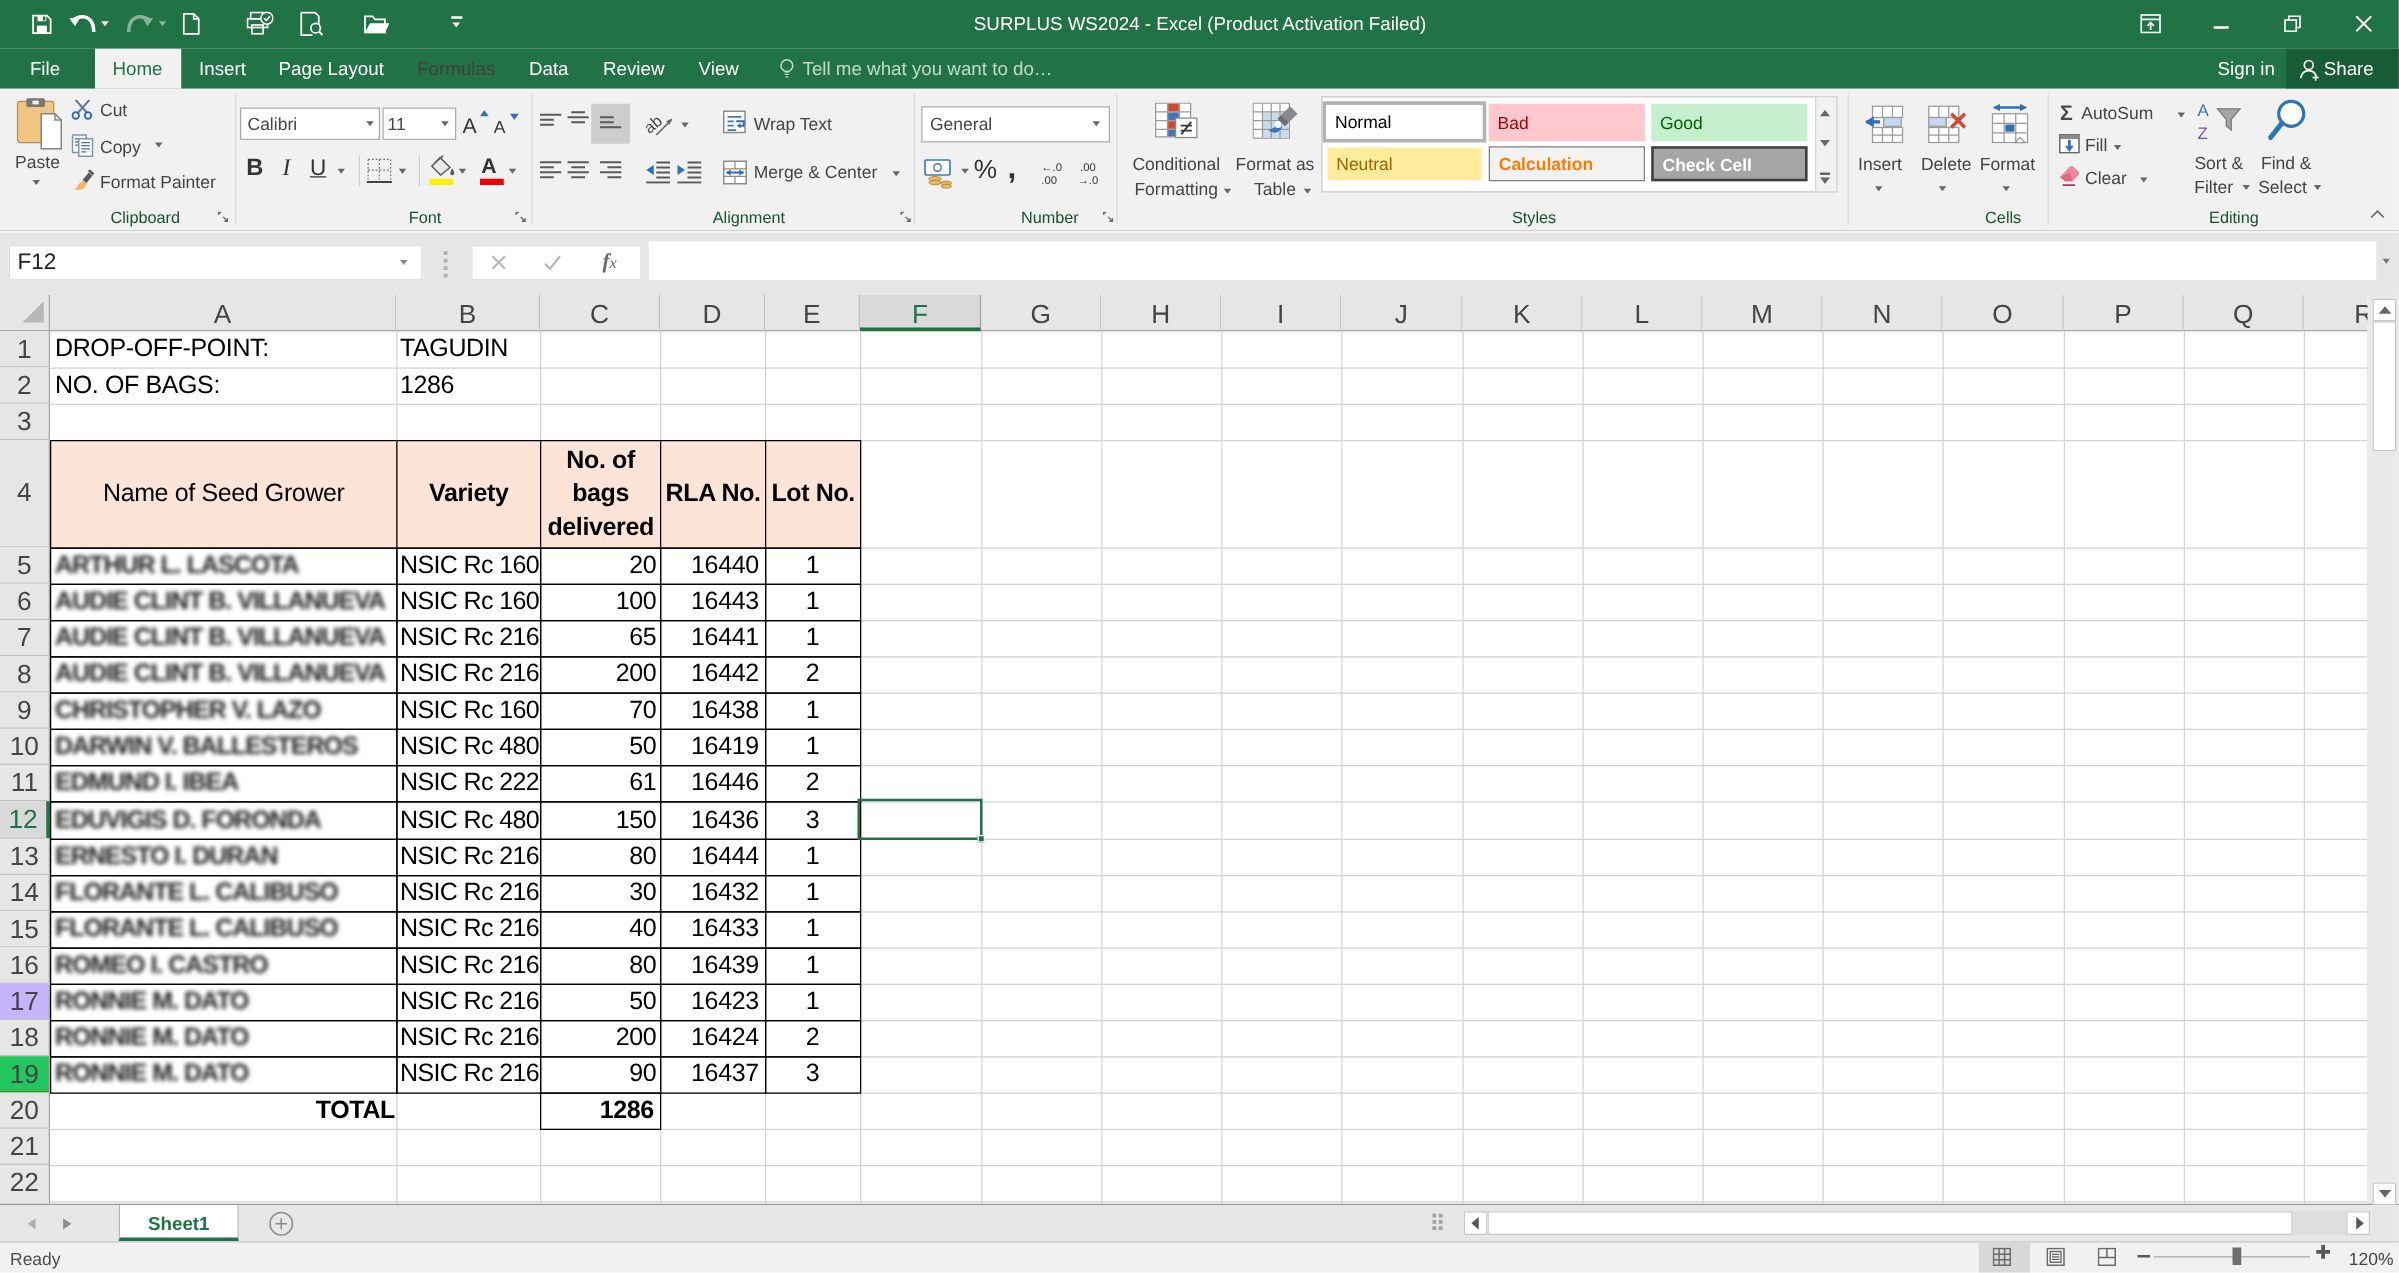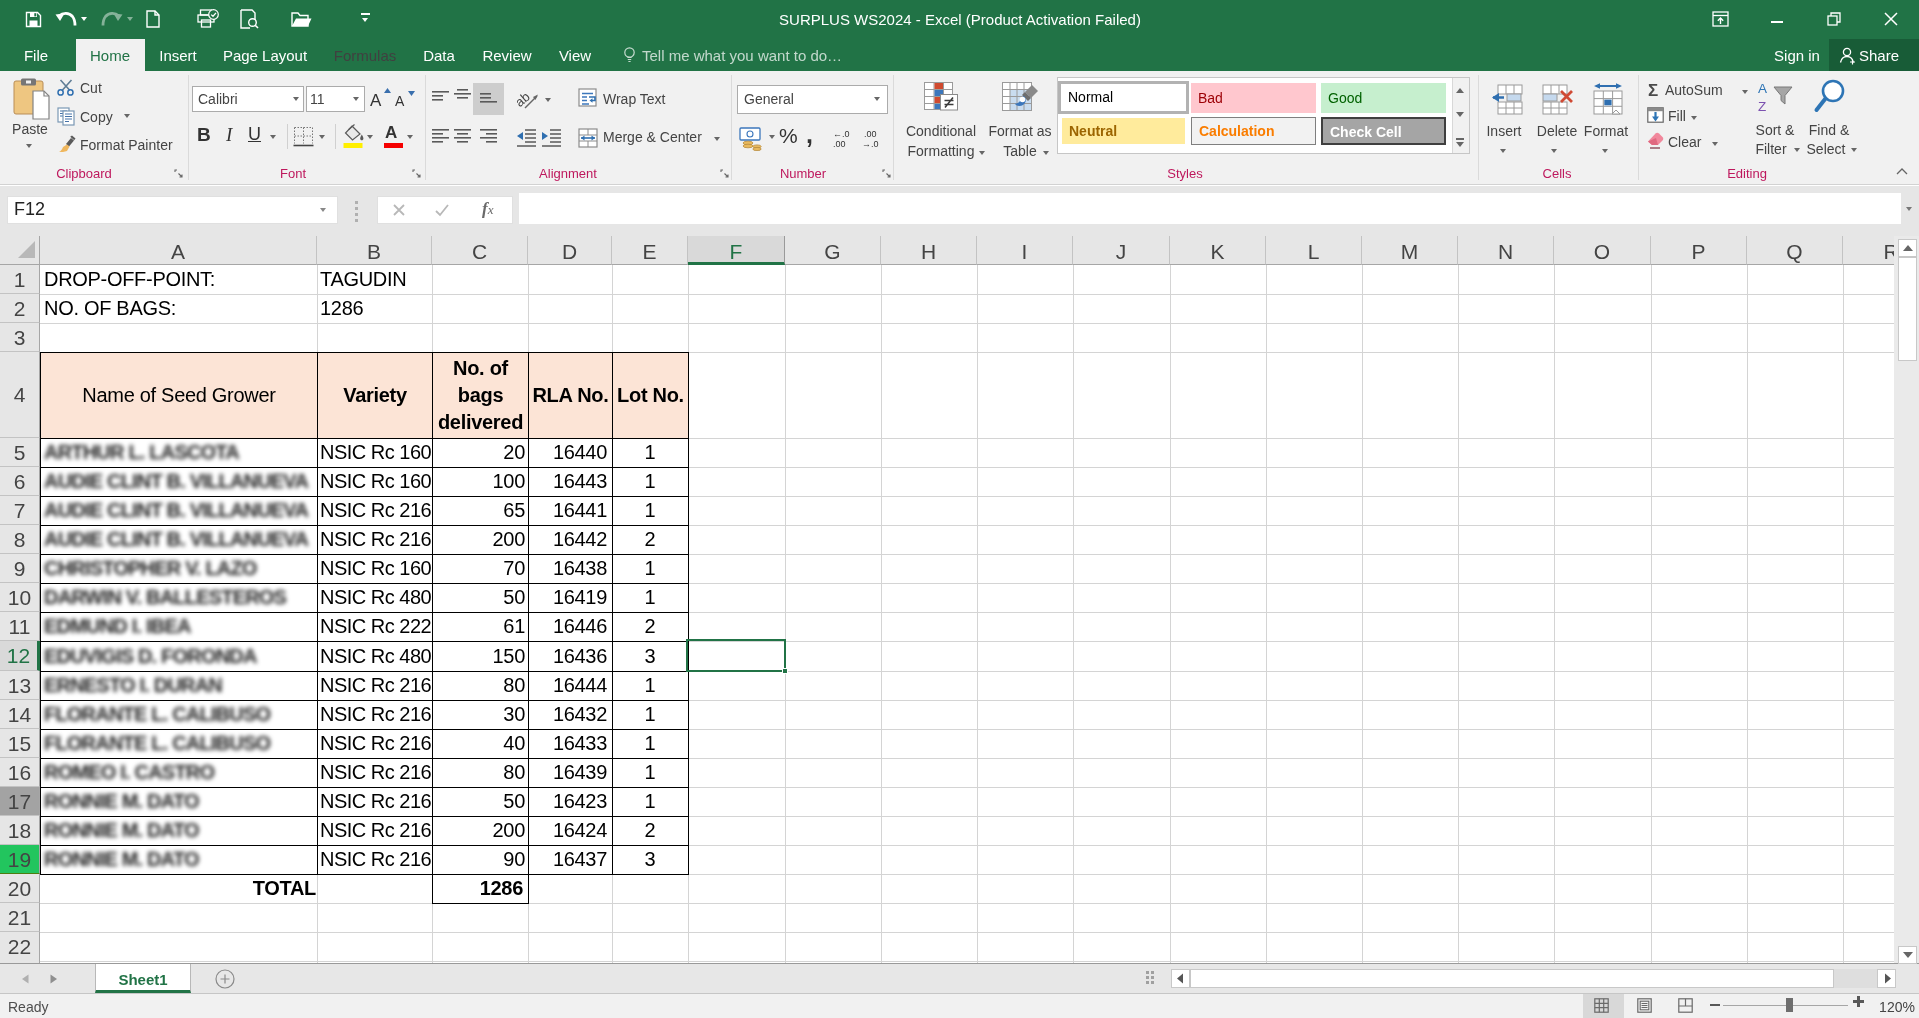--- a/index.html
+++ b/index.html
@@ -1,18 +1,18 @@
 <!DOCTYPE html>
 <html><head><meta charset="utf-8"><style>
 *{margin:0;padding:0;box-sizing:border-box}
 html,body{width:1919px;height:1018px;overflow:hidden;background:#fff;
  font-family:"Liberation Sans",sans-serif;-webkit-font-smoothing:antialiased}
 .a{position:absolute}
 svg{display:block}
-.gl{font-size:13px;color:#be185d;text-align:center;white-space:nowrap}
+.gl{font-size:13px;color:#14532d;text-align:right;white-space:nowrap}
 .ri{font-size:14px;color:#444;white-space:nowrap}
 .dd{width:0;height:0;border-left:3.5px solid transparent;border-right:3.5px solid transparent;border-top:4px solid #666}
 .chd{font-size:21px;color:#444;text-align:center;line-height:32px}
 .rhd{font-size:21px;color:#444;text-align:center}
 .vline{width:1px;background:#d4d4d4}
 .hline{height:1px;background:#d4d4d4}
 .ct{font-size:20px;letter-spacing:-0.3px;color:#000;line-height:29px;white-space:nowrap}
 .blur{filter:blur(1.9px);font-weight:bold;color:#222;letter-spacing:-0.8px}
 </style></head>
 <body>
@@ -297,21 +297,21 @@
 <circle cx="20.5" cy="17.5" r="2.8" fill="#fff"></circle>
   </svg>
 <div class="a ri" style="left:970px;top:123px;width:100px;text-align:center">Format as</div>
 <div class="a ri" style="left:970px;top:143px;width:100px;text-align:center">Table</div>
 <div class="a dd" style="left:1043px;top:151px"></div>
 <div class="a" style="left:1057px;top:77px;width:413px;height:77px;background:#fff;border:1px solid #c6c6c6"></div>
 <div class="a" style="left:1058px;top:81px;width:131px;height:33px;border:3px solid #b2b2b2;background:#fff"></div>
 <div class="a" style="left:1061px;top:84px;width:125px;height:27px;background:#fff;font-size:14px;color:#000;line-height:27px;padding-left:7px">Normal</div>
 <div class="a" style="left:1191px;top:83px;width:125px;height:30px;background:#ffc7ce;font-size:14px;color:#9c0006;line-height:30px;padding-left:7px">Bad</div>
 <div class="a" style="left:1321px;top:83px;width:125px;height:30px;background:#c6efce;font-size:14px;color:#006100;line-height:30px;padding-left:7px">Good</div>
-<div class="a" style="left:1061px;top:117px;width:125px;height:28px;background:#ffeb9c;border:1px solid #fff;font-size:14px;font-weight:bold;color:#9c6500;line-height:26px;padding-left:7px">Neutral</div>
+<div class="a" style="left:1061px;top:117px;width:125px;height:28px;background:#ffeb9c;border:1px solid #fff;font-size:14px;font-weight:normal;color:#9c6500;line-height:26px;padding-left:7px">Neutral</div>
 <div class="a" style="left:1191px;top:117px;width:125px;height:28px;background:#f2f2f2;border:1px solid #7f7f7f;font-size:14px;font-weight:bold;color:#fa7d00;line-height:26px;padding-left:7px">Calculation</div>
 <div class="a" style="left:1321px;top:117px;width:125px;height:28px;background:#a5a5a5;border:2px solid #3f3f3f;font-size:14px;font-weight:bold;color:#fff;line-height:26px;padding-left:7px">Check Cell</div>
 <div class="a" style="left:1452px;top:78px;width:17px;height:75px;background:#f1f1f1;border-left:1px solid #d8d8d8"></div>
 <div class="a" style="left:1456px;top:88px;width:0;height:0;border-left:4px solid transparent;border-right:4px solid transparent;border-bottom:5px solid #666"></div>
 <div class="a" style="left:1456px;top:112px;width:0;height:0;border-left:4px solid transparent;border-right:4px solid transparent;border-top:5px solid #666"></div>
 <div class="a" style="left:1456px;top:138px;width:8px;height:1.5px;background:#666"></div>
 <div class="a" style="left:1456px;top:142px;width:0;height:0;border-left:4px solid transparent;border-right:4px solid transparent;border-top:5px solid #666"></div>
 <svg class="a" style="left:1490px;top:83px" width="34" height="32" viewBox="0 0 34 32">
     <rect x="8" y="2" width="24" height="9" fill="#fff" stroke="#9a9a9a"></rect>
     <path d="M16 2v9M24 2v9" stroke="#9a9a9a"></path>
@@ -422,21 +422,21 @@
 <div class="a rhd" style="left:0;top:496px;width:40px;height:29px;background:#e6e6e6;border-right:1px solid #a6a6a6;border-bottom:1px solid #c3c3c3;line-height:29px">7</div>
 <div class="a rhd" style="left:0;top:525px;width:40px;height:29px;background:#e6e6e6;border-right:1px solid #a6a6a6;border-bottom:1px solid #c3c3c3;line-height:29px">8</div>
 <div class="a rhd" style="left:0;top:554px;width:40px;height:29px;background:#e6e6e6;border-right:1px solid #a6a6a6;border-bottom:1px solid #c3c3c3;line-height:29px">9</div>
 <div class="a rhd" style="left:0;top:583px;width:40px;height:29px;background:#e6e6e6;border-right:1px solid #a6a6a6;border-bottom:1px solid #c3c3c3;line-height:29px">10</div>
 <div class="a rhd" style="left:0;top:612px;width:40px;height:29px;background:#e6e6e6;border-right:1px solid #a6a6a6;border-bottom:1px solid #c3c3c3;line-height:29px">11</div>
 <div class="a rhd" style="left:0;top:641px;width:40px;height:30px;background:#d9d9d9;border-right:3px solid #217346;border-bottom:1px solid #c3c3c3;color:#217346;line-height:30px">12</div>
 <div class="a rhd" style="left:0;top:671px;width:40px;height:29px;background:#e6e6e6;border-right:1px solid #a6a6a6;border-bottom:1px solid #c3c3c3;line-height:29px">13</div>
 <div class="a rhd" style="left:0;top:700px;width:40px;height:29px;background:#e6e6e6;border-right:1px solid #a6a6a6;border-bottom:1px solid #c3c3c3;line-height:29px">14</div>
 <div class="a rhd" style="left:0;top:729px;width:40px;height:29px;background:#e6e6e6;border-right:1px solid #a6a6a6;border-bottom:1px solid #c3c3c3;line-height:29px">15</div>
 <div class="a rhd" style="left:0;top:758px;width:40px;height:29px;background:#e6e6e6;border-right:1px solid #a6a6a6;border-bottom:1px solid #c3c3c3;line-height:29px">16</div>
-<div class="a rhd" style="left:0;top:787px;width:40px;height:29px;background:#a3a3a3;border-right:1px solid #a6a6a6;border-bottom:1px solid #c3c3c3;line-height:29px">17</div>
+<div class="a rhd" style="left:0;top:787px;width:40px;height:29px;background:#c4b5fd;border-right:1px solid #a6a6a6;border-bottom:1px solid #c3c3c3;line-height:29px">17</div>
 <div class="a rhd" style="left:0;top:816px;width:40px;height:29px;background:#e6e6e6;border-right:1px solid #a6a6a6;border-bottom:1px solid #c3c3c3;line-height:29px">18</div>
 <div class="a rhd" style="left:0;top:845px;width:40px;height:29px;background:#22c55e;border-right:1px solid #a6a6a6;border-bottom:1px solid #4d7c0f;line-height:29px">19</div>
 <div class="a rhd" style="left:0;top:874px;width:40px;height:29px;background:#e6e6e6;border-right:1px solid #a6a6a6;border-bottom:1px solid #c3c3c3;line-height:29px">20</div>
 <div class="a rhd" style="left:0;top:903px;width:40px;height:29px;background:#e6e6e6;border-right:1px solid #a6a6a6;border-bottom:1px solid #c3c3c3;line-height:29px">21</div>
 <div class="a rhd" style="left:0;top:932px;width:40px;height:29px;background:#e6e6e6;border-right:1px solid #a6a6a6;border-bottom:1px solid #c3c3c3;line-height:29px">22</div>
 <div class="a" style="left:0;top:960px;width:40px;height:3px;background:#e6e6e6;border-right:1px solid #a6a6a6"></div>
 <div class="a vline" style="left:317px;top:265px;height:698px"></div>
 <div class="a vline" style="left:432px;top:265px;height:698px"></div>
 <div class="a vline" style="left:528px;top:265px;height:698px"></div>
 <div class="a vline" style="left:612px;top:265px;height:698px"></div>

